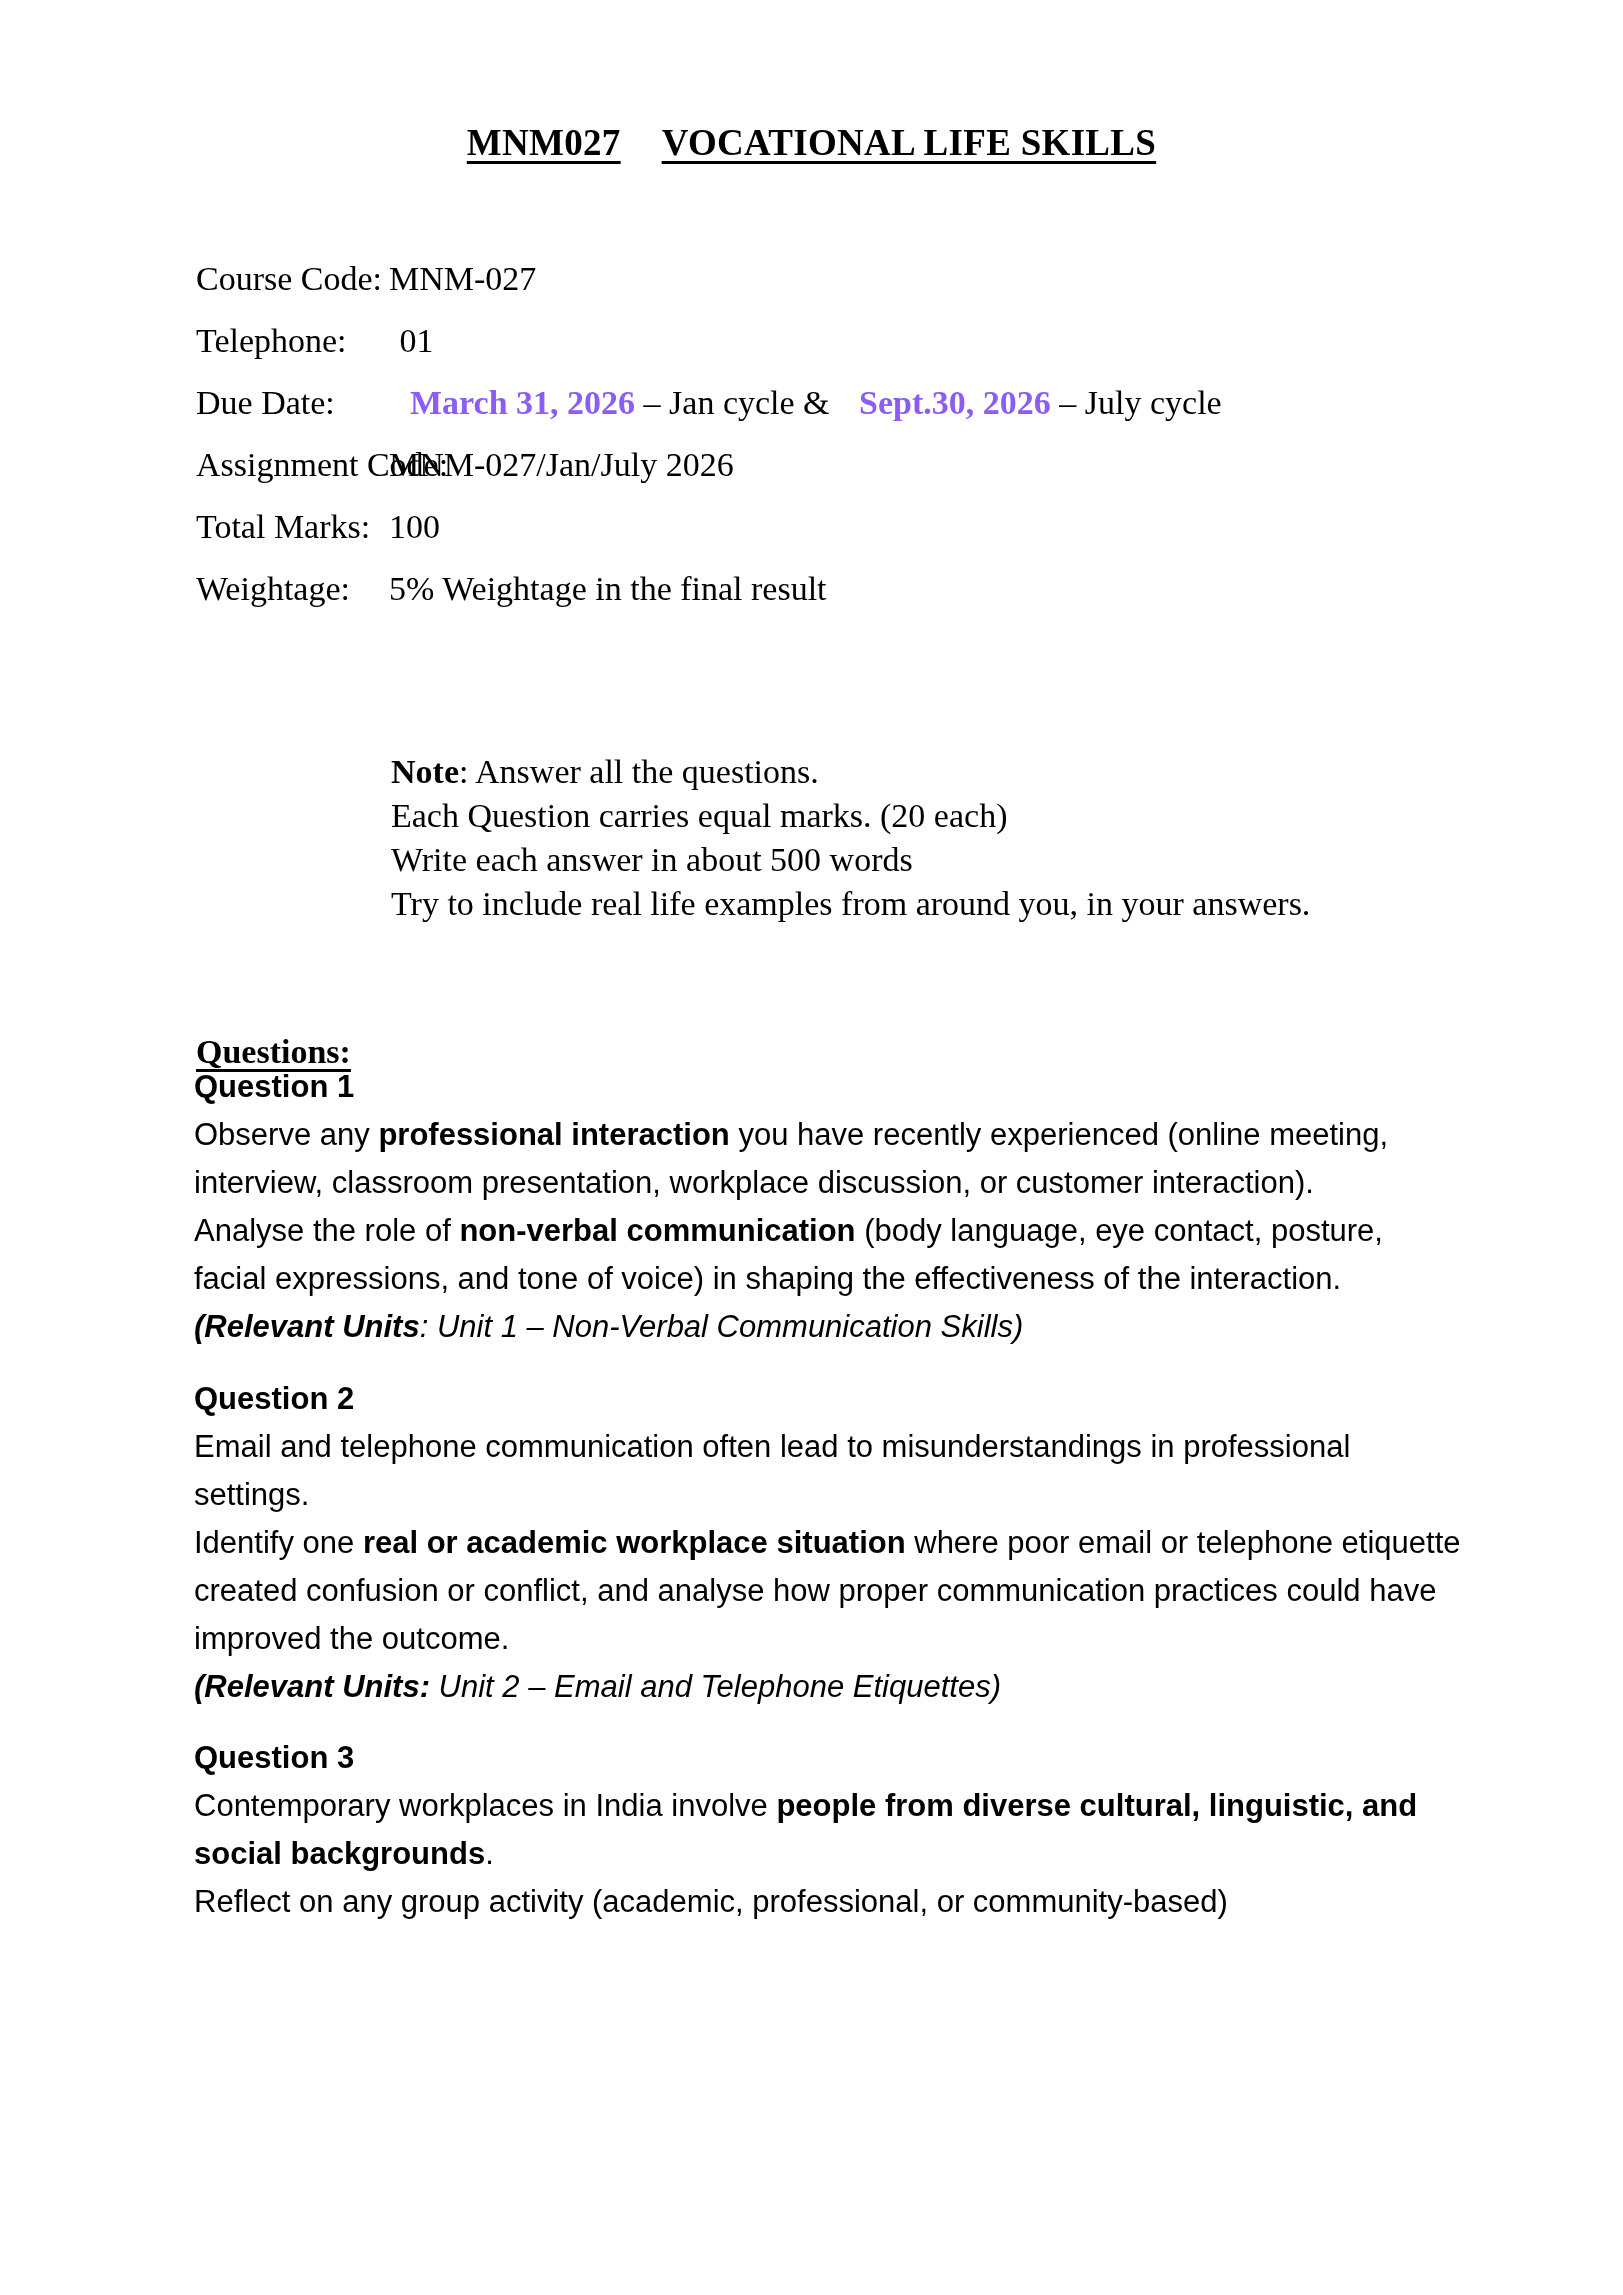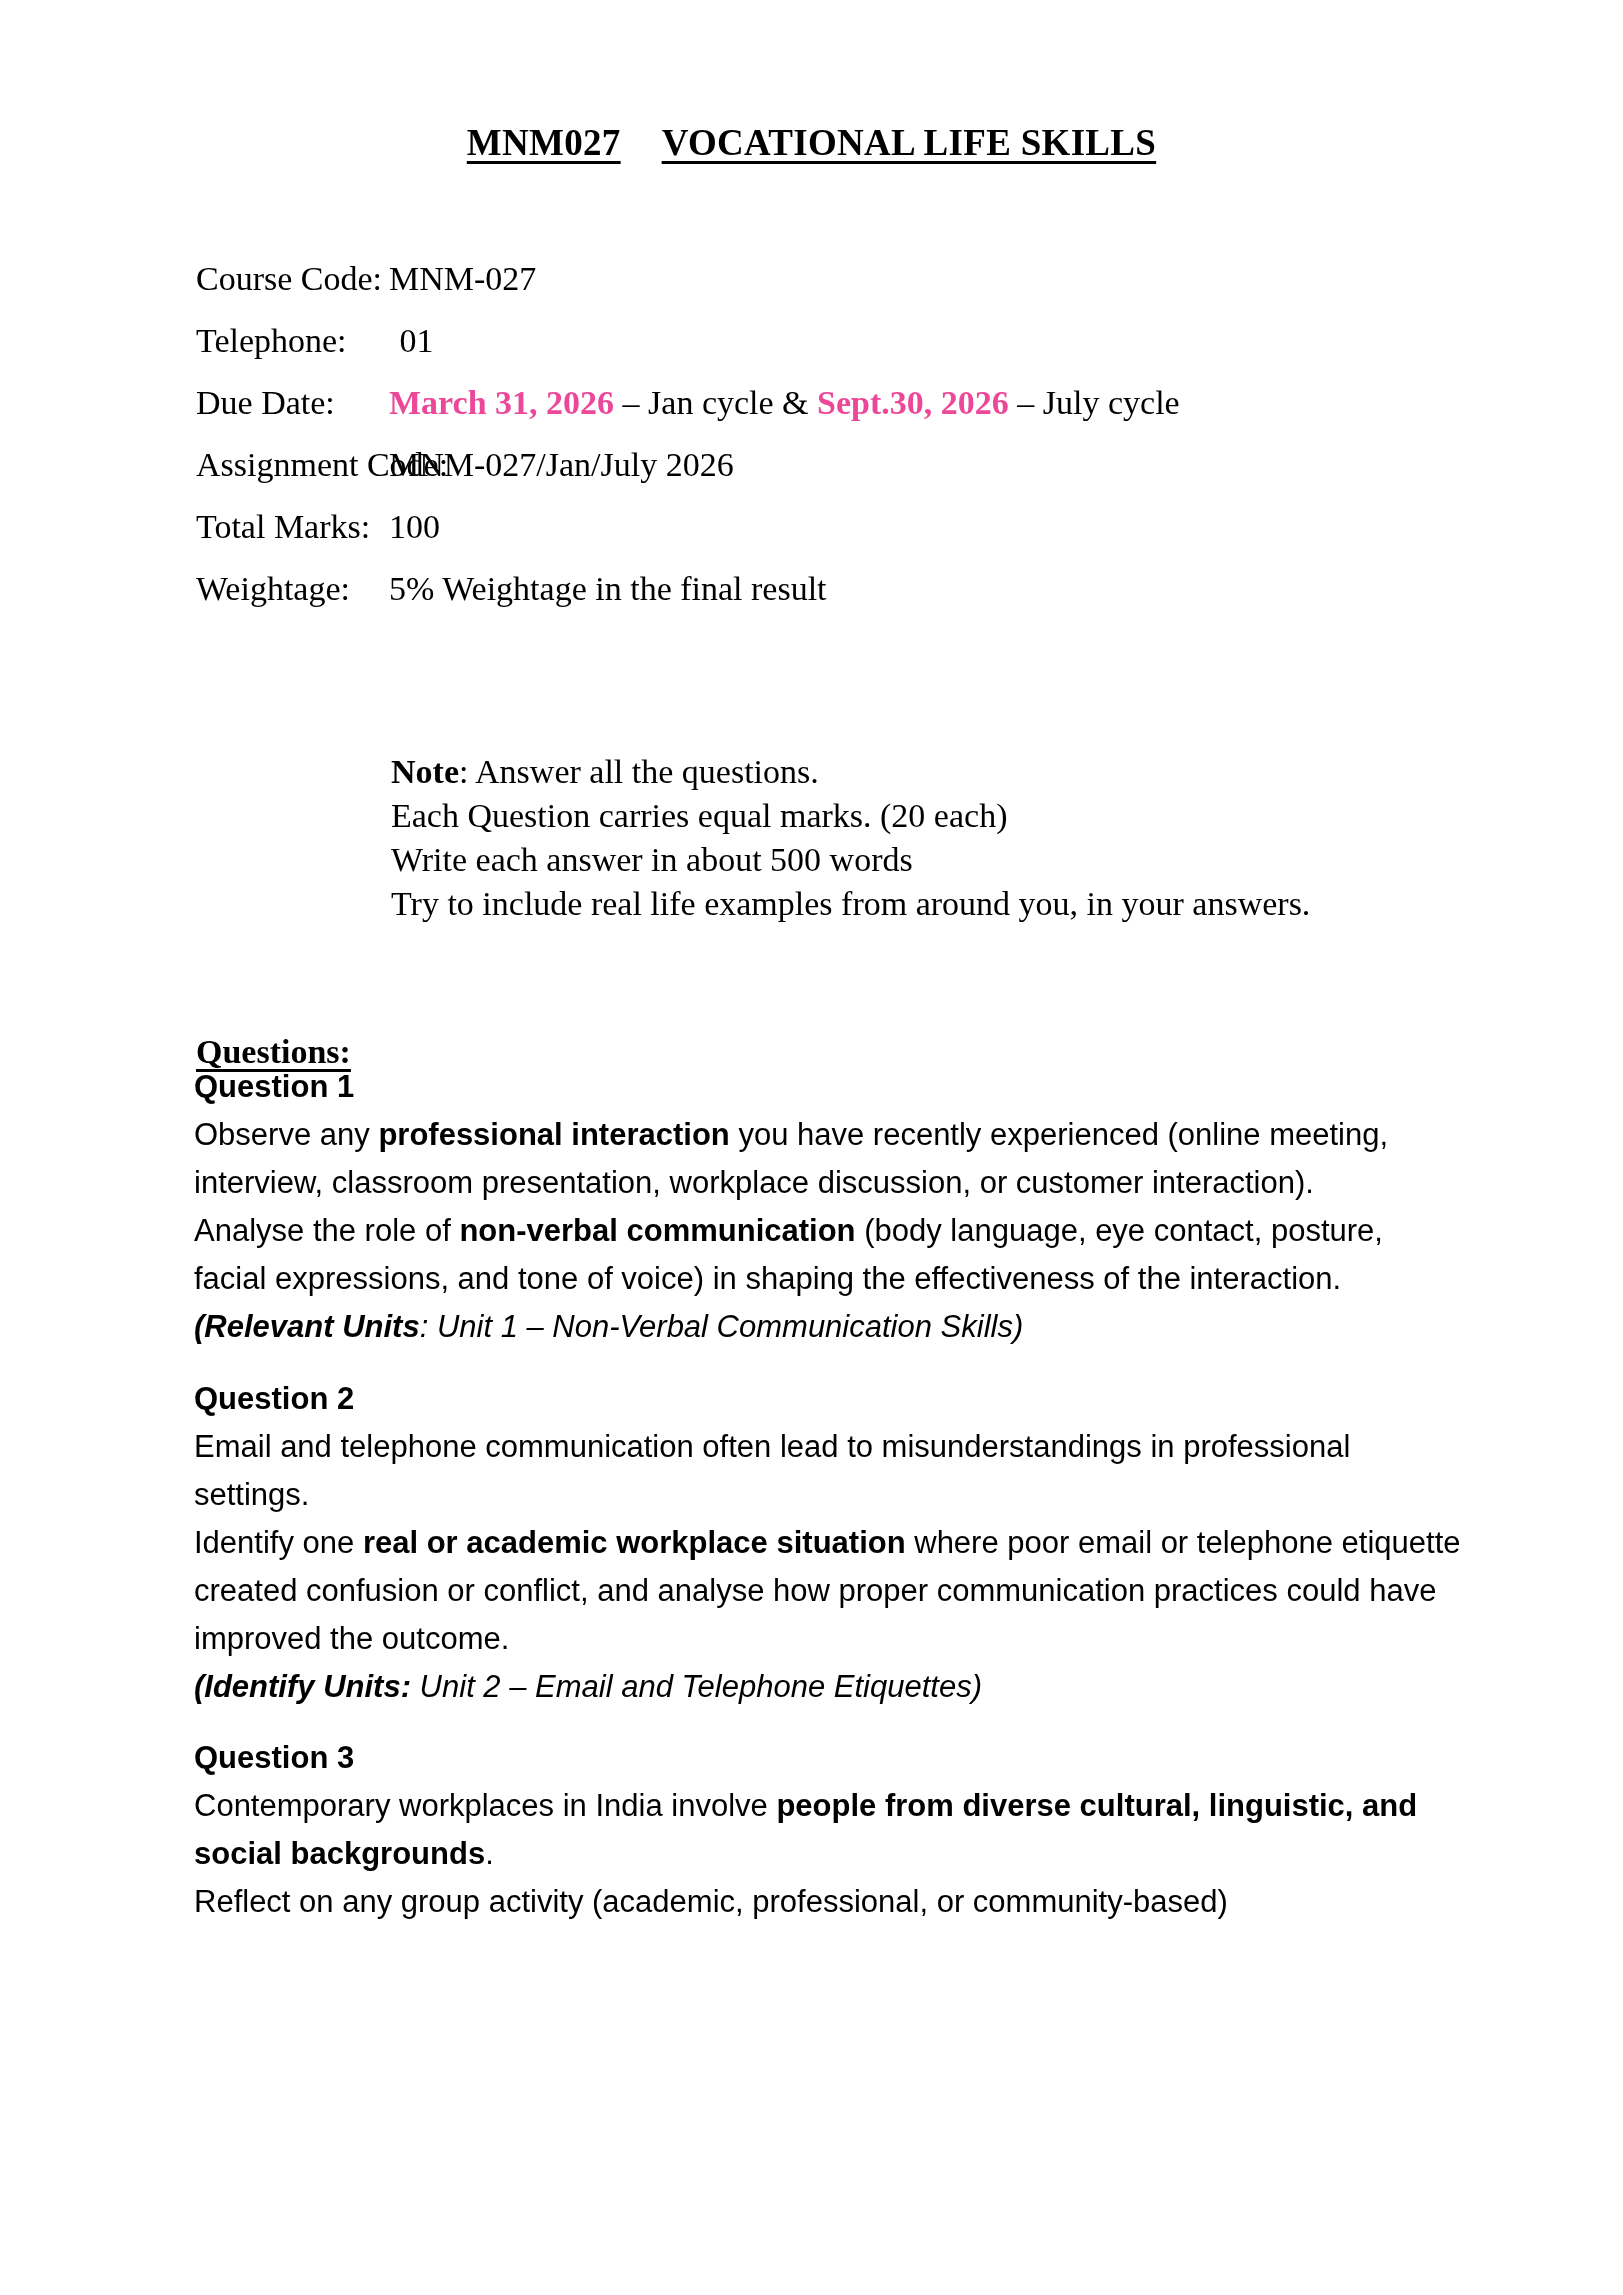--- a/index.html
+++ b/index.html
@@ -59,22 +59,23 @@
     width: 193px;
     flex: 0 0 193px;
     white-space: nowrap;
   }
   .meta-value {
     flex: 1 1 auto;
     white-space: nowrap;
   }
   .meta-value.indent { padding-left: 10.5px; }
   .blue-b {
-    color: #ec4899;
-    font-weight: bold;
+    color: #8b5cf6;
+    font-weight: bold;
+    margin-left: 21px;
   }
 
   
   .note {
     position: absolute;
     left: 391px;
     top: 750px;
     width: 1112px;
     font-family: "Liberation Serif", "DejaVu Serif", serif;
     font-size: 34px;
@@ -188,21 +189,21 @@
       <div class="q-heading">Question 1</div>
       <div class="q-para"><span>Observe any </span><b>professional interaction</b><span> you have recently experienced (online meeting, interview, classroom presentation, workplace discussion, or customer interaction).</span></div>
       <div class="q-para"><span>Analyse the role of </span><b>non-verbal communication</b><span> (body language, eye contact, posture, facial expressions, and tone of voice) in shaping the effectiveness of the interaction.</span></div>
       <div class="q-units"><span class="bi">(Relevant Units</span><span>: Unit 1 – Non-Verbal Communication Skills)</span></div>
     </div>
 
     <div class="q-block">
       <div class="q-heading">Question 2</div>
       <div class="q-para"><span>Email and telephone communication often lead to misunderstandings in professional settings.</span></div>
       <div class="q-para"><span>Identify one </span><b>real or academic workplace situation</b><span> where poor email or telephone etiquette created confusion or conflict, and analyse how proper communication practices could have improved the outcome.</span></div>
-      <div class="q-units"><span class="bi">(Identify Units:</span><span> Unit 2 – Email and Telephone Etiquettes)</span></div>
+      <div class="q-units"><span class="bi">(Relevant Units:</span><span> Unit 2 – Email and Telephone Etiquettes)</span></div>
     </div>
 
     <div class="q-block">
       <div class="q-heading">Question 3</div>
       <div class="q-para"><span>Contemporary workplaces in India involve </span><b>people from diverse cultural, linguistic, and social backgrounds</b><span>.</span></div>
       <div class="q-para"><span>Reflect on any group activity (academic, professional, or community-based)</span></div>
     </div>
 
   </div>
 

